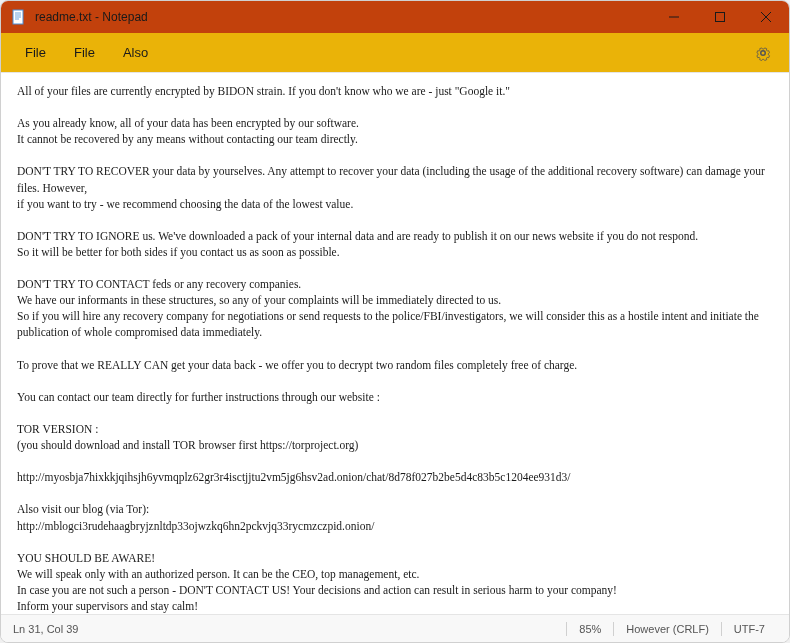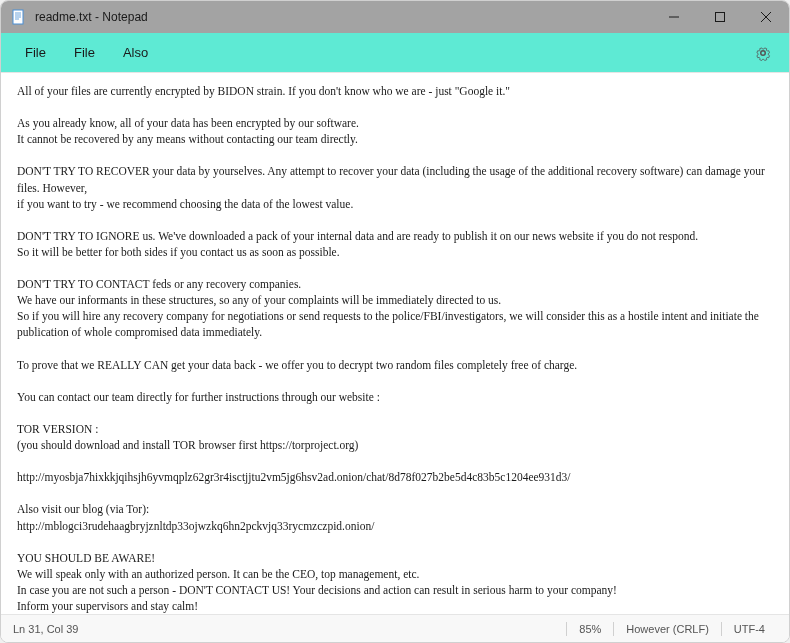--- a/index.html
+++ b/index.html
@@ -22,21 +22,21 @@
       border-radius: 8px;
       display: flex;
       flex-direction: column;
       overflow: hidden;
     }
     .titlebar {
       height: 32px;
       display: flex;
       align-items: center;
       padding: 0 0 0 10px;
-      background: #a3a3a3;
+      background: #c2410c;
     }
     .titlebar-icon {
       width: 16px;
       height: 16px;
       margin-right: 8px;
       display: flex;
       align-items: center;
       justify-content: center;
     }
     .titlebar-title {
@@ -60,21 +60,21 @@
       background: transparent;
       border: none;
       cursor: pointer;
     }
     .menubar {
       height: 40px;
       display: flex;
       align-items: center;
       padding: 0 10px;
       border-bottom: 1px solid #e5e5e5;
-      background: #5eead4;
+      background: #eab308;
     }
     .menu-item {
       padding: 6px 14px;
       font-size: 13px;
       color: #1a1a1a;
       cursor: pointer;
       border-radius: 4px;
     }
     .menubar-spacer {
       flex: 1;
@@ -207,16 +207,16 @@
 Inform your supervisors and stay calm!</div>
 
   <div class="statusbar">
     <span class="statusbar-item first">Ln 31, Col 39</span>
     <div class="statusbar-spacer"></div>
     <div class="statusbar-divider"></div>
     <span class="statusbar-item">85%</span>
     <div class="statusbar-divider"></div>
     <span class="statusbar-item">However (CRLF)</span>
     <div class="statusbar-divider"></div>
-    <span class="statusbar-item">UTF-4</span>
+    <span class="statusbar-item">UTF-7</span>
   </div>
 
 </div>
 
 </body></html>

